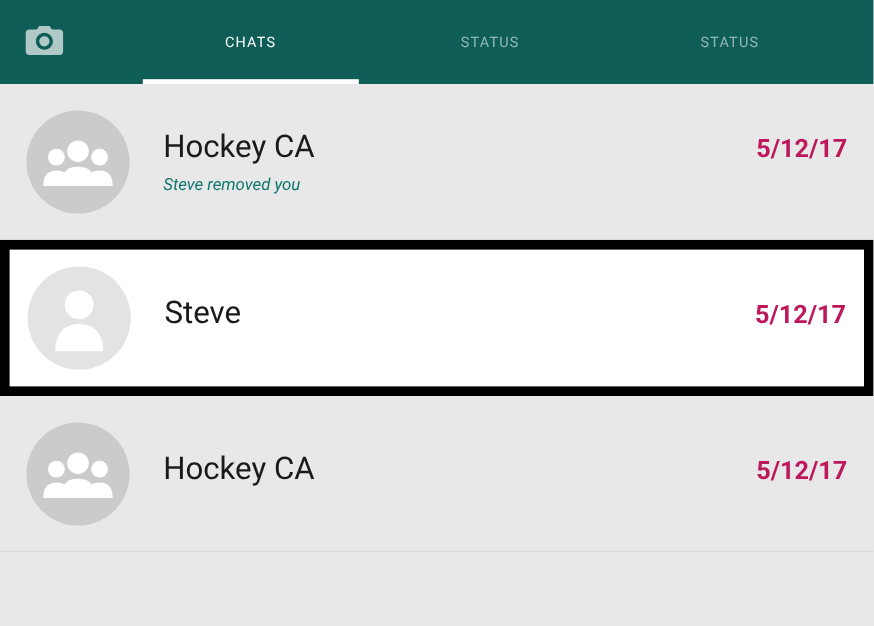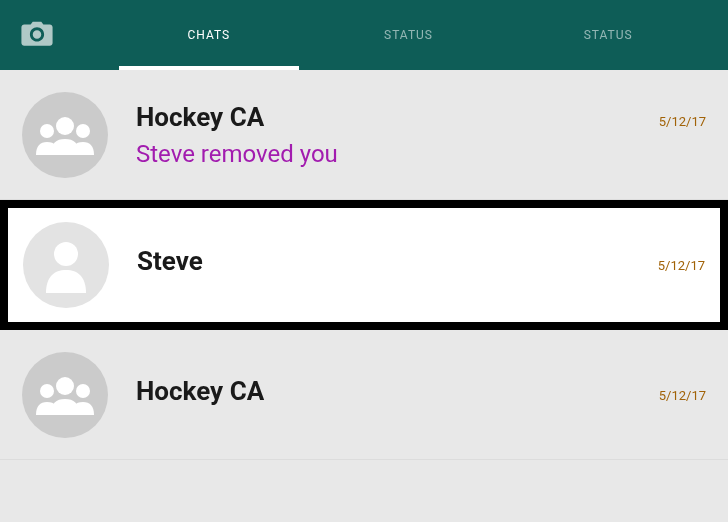--- a/index.html
+++ b/index.html
@@ -93,35 +93,36 @@
       min-width: 0;
     }
     .chat-header-row {
       display: flex;
       justify-content: space-between;
       align-items: baseline;
       margin-bottom: 8px;
     }
     .chat-name {
       font-size: 26px;
+      font-weight: 400;
+      color: #1a1a1a;
+    }
+    .chat-date {
+      font-size: 21px;
+      color: #be185d;
       font-weight: 700;
-      color: #1a1a1a;
-    }
-    .chat-date {
-      font-size: 13px;
-      color: #a16207;
-      font-weight: 400;
     }
     .chat-message {
-      font-size: 24px;
-      color: #a21caf;
+      font-size: 14px;
+      color: #0f766e;
       font-weight: 400;
       overflow: hidden;
       text-overflow: ellipsis;
       white-space: nowrap;
+      font-style: italic;
     }
   </style>
 </head>
 <body>
 
 <div class="header">
   <span class="camera-icon">
     <svg width="34" height="30" viewBox="0 0 24 20" fill="currentColor">
       <path d="M9 2L7.5 4H3C1.9 4 1 4.9 1 6V17C1 18.1 1.9 19 3 19H21C22.1 19 23 18.1 23 17V6C23 4.9 22.1 4 21 4H16.5L15 2H9Z M12 16C9.24 16 7 13.76 7 11C7 8.24 9.24 6 12 6C14.76 6 17 8.24 17 11C17 13.76 14.76 16 12 16Z M12 8C10.34 8 9 9.34 9 11C9 12.66 10.34 14 12 14C13.66 14 15 12.66 15 11C15 9.34 13.66 8 12 8Z"></path>
     </svg>

